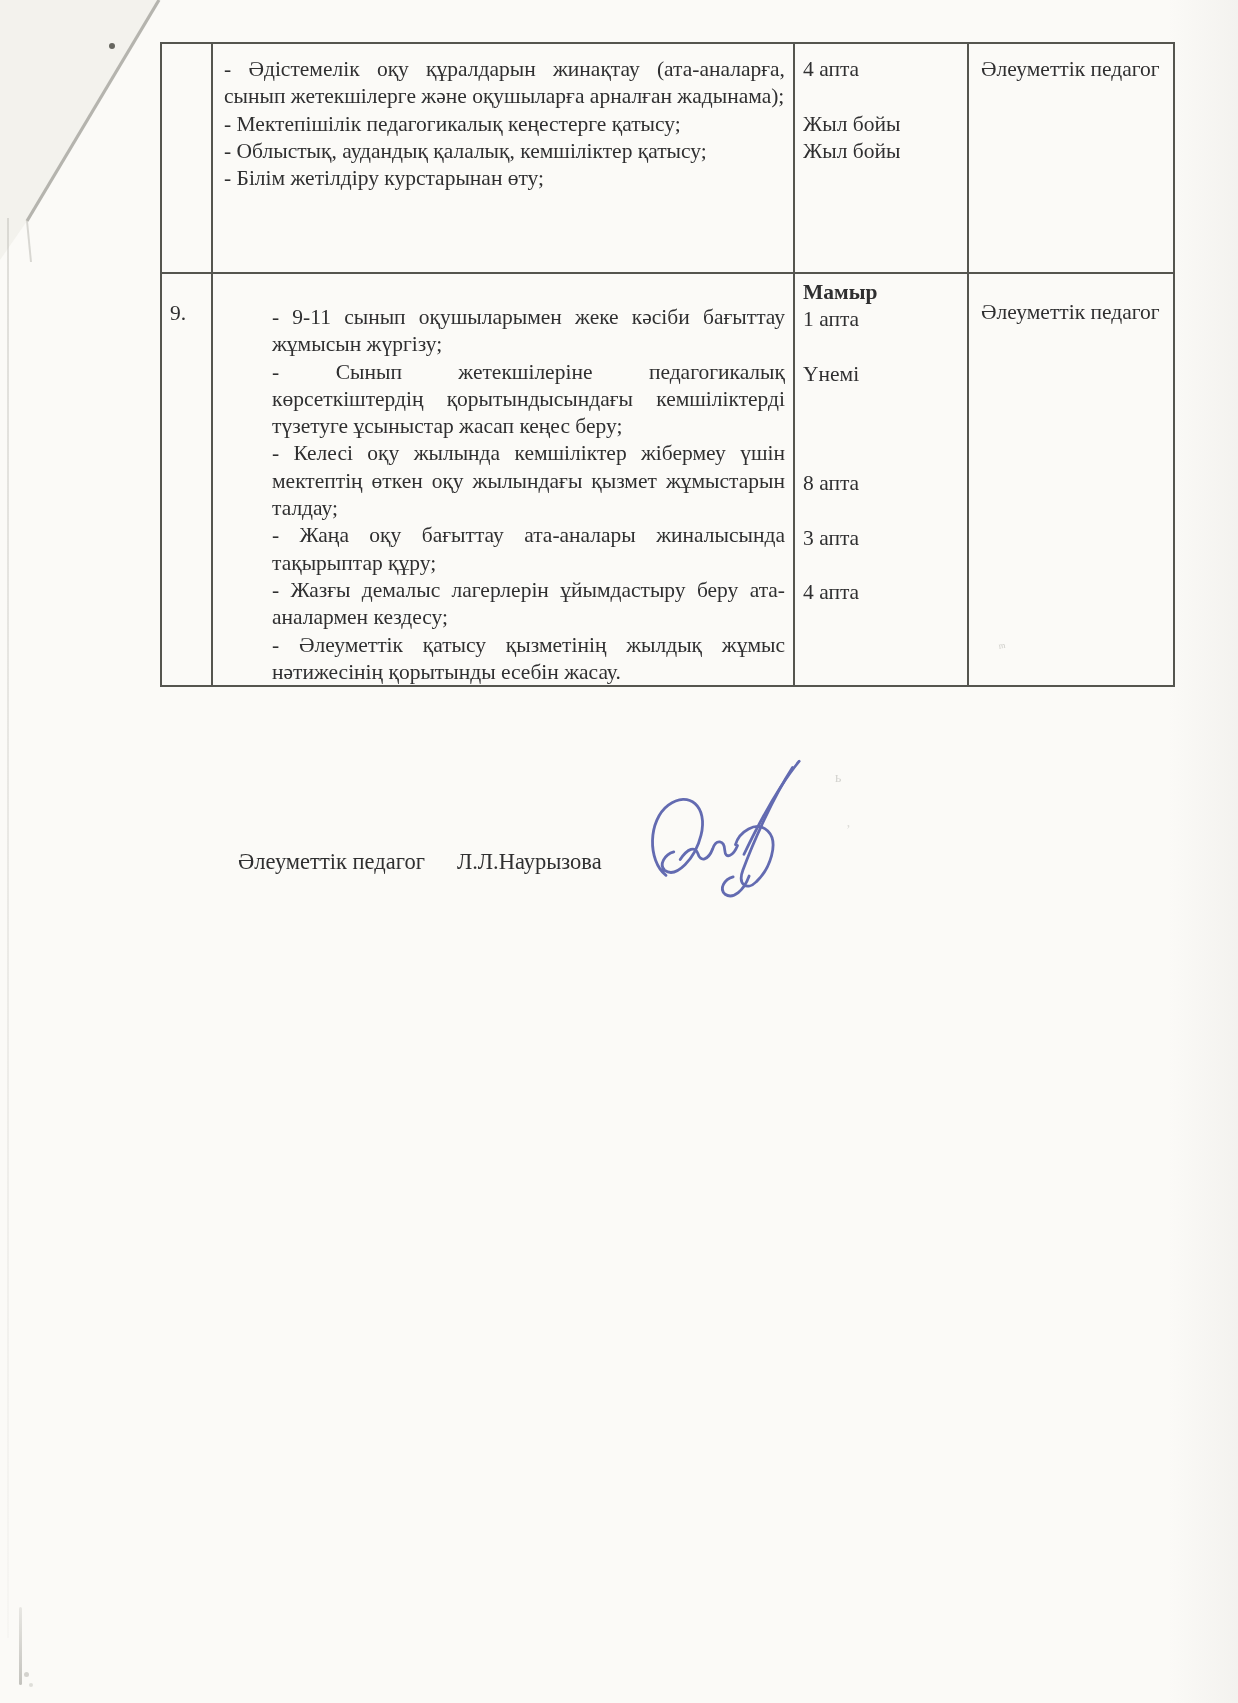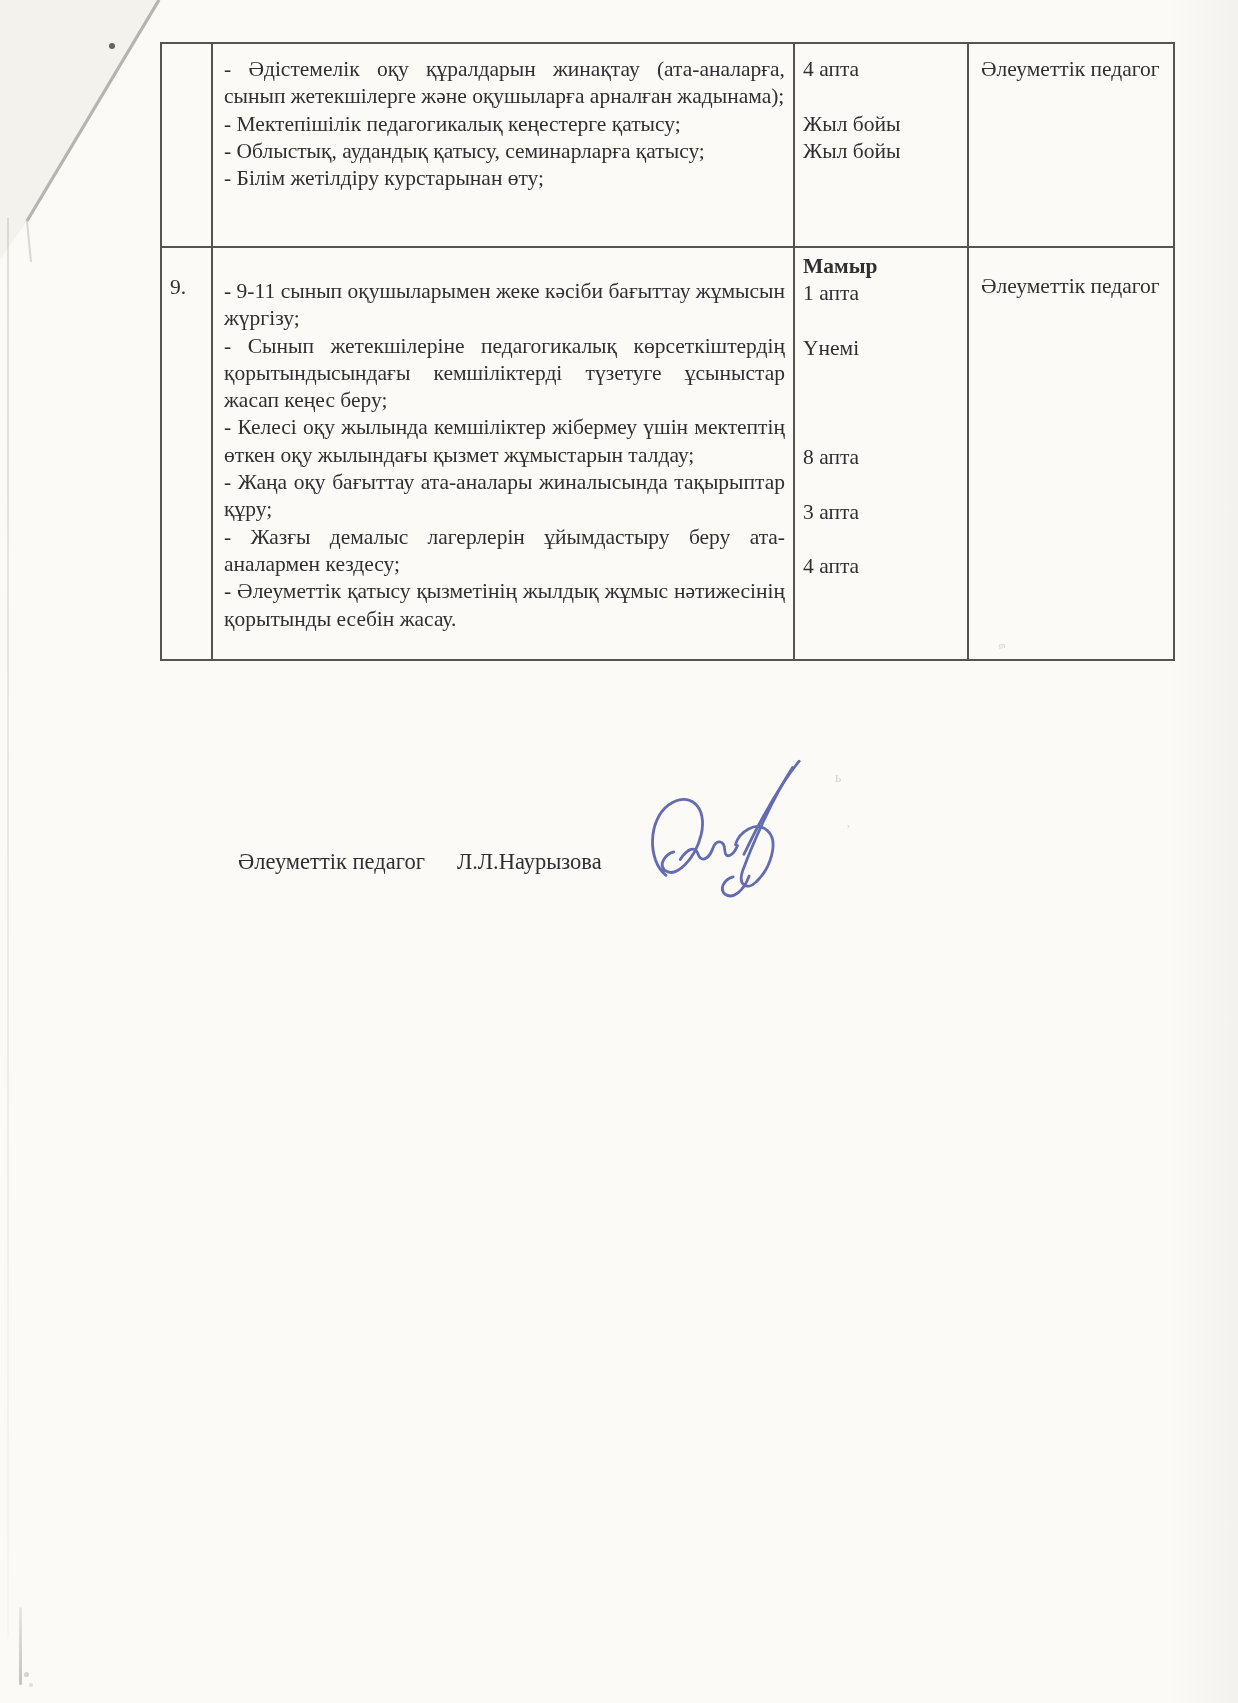--- a/index.html
+++ b/index.html
@@ -39,30 +39,30 @@
   }
   .plan-table td{
     border:2px solid #55554f;
     vertical-align:top;padding:0;
   }
   .cell-inner{
     box-sizing:border-box;overflow:hidden;
     font-size:21.5px;line-height:27.3px;
   }
   
-  .r0 .cell-inner{height:202px;padding-top:12px;}
+  .r0 .cell-inner{height:228px;padding-top:12px;}
   .r1 .cell-inner{height:411px;padding-top:5px;}
   
   .num-inner{padding-left:8px;}
   .act-inner{padding-left:11px;padding-right:8px;}
   .per-inner{padding-left:8px;padding-right:4px;}
   .resp-inner{padding-left:12px;padding-right:8px;}
   
   .r1 .num-inner{padding-top:26px;}
-  .r1 .act-inner{padding-top:30px;}
+  .r1 .act-inner{padding-top:30px;margin-left:48px;}
   .r1 .resp-inner{padding-top:25px;}
 
   p.activity{margin:0;text-align:justify;}
   .period-line{white-space:nowrap;}
   .period-heading{font-weight:bold;}
   .period-heading:empty{display:none;}
 
   
   .sig-line{
     position:absolute;left:238px;top:848px;
@@ -103,21 +103,21 @@
     </colgroup>
     <tbody>
         <tr class="r0">
       <td>
         <div class="cell-inner num-inner"></div>
       </td>
       <td>
         <div class="cell-inner act-inner">
               <p class="activity">- Әдістемелік оқу құралдарын жинақтау (ата-аналарға, сынып жетекшілерге және оқушыларға арналған жадынама);</p>
               <p class="activity">- Мектепішілік педагогикалық кеңестерге қатысу;</p>
-              <p class="activity">- Облыстық, аудандық қатысу, семинарларға қатысу;</p>
+              <p class="activity">- Облыстық, аудандық қалалық, кемшіліктер қатысу;</p>
               <p class="activity">- Білім жетілдіру курстарынан өту;</p>
             </div>
       </td>
       <td>
         <div class="cell-inner per-inner">
 
           <div>
                 <div class="period-line">4 апта</div>
                 <div class="period-line">&nbsp;</div>
                 <div class="period-line">Жыл бойы</div>

